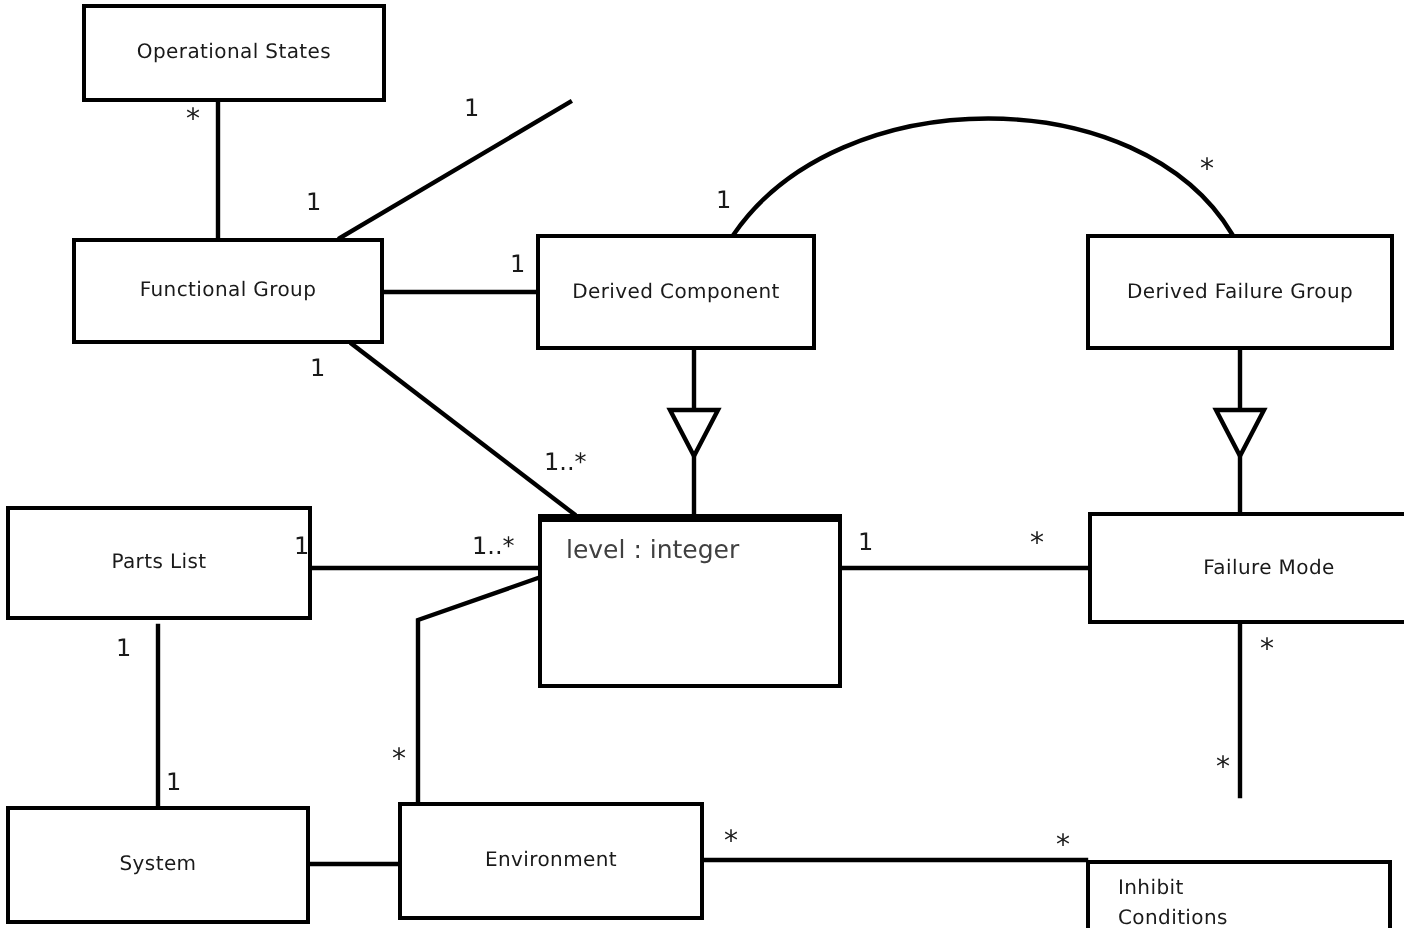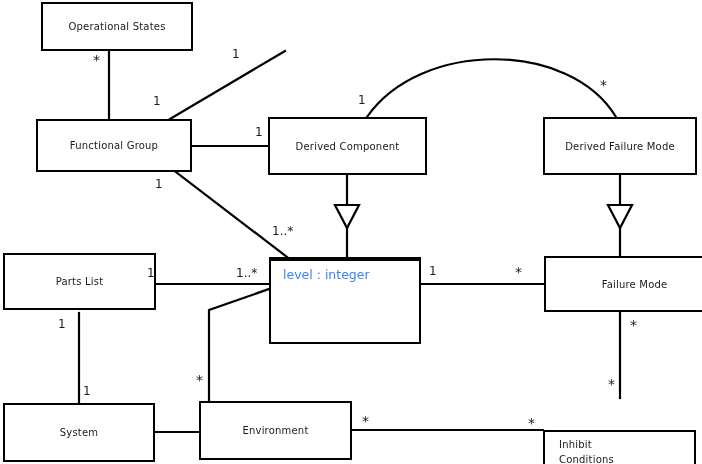--- a/index.html
+++ b/index.html
@@ -47,21 +47,21 @@
   }
   .uml-name.topleft {
     align-items: flex-start;
     justify-content: flex-start;
     text-align: left;
     padding: 5px 0 0 14px;
   }
   .uml-attrs {
     border-top: 2px solid #000000;
     font-size: 12.5px;
-    color: #3b82f6;
+    color: #404040;
     padding: 6px 16px 6px 12px;
     line-height: 15px;
     white-space: pre;
   }
   .mult {
     position: absolute;
     font-size: 12px;
     color: #1a1a1a;
     line-height: 12px;
     white-space: pre;
@@ -103,26 +103,26 @@
 
   <div class="uml-class" style="left:41px; top:2px; width:152px; height:49px;">
     <div class="uml-name">Operational States</div>
   </div>
 
 
   <div class="uml-class" style="left:36px; top:119px; width:156px; height:53px;">
     <div class="uml-name">Functional Group</div>
   </div>
 
-  <div class="uml-class" style="left:268px; top:117px; width:159px; height:58px;">
+  <div class="uml-class" style="left:268px; top:117px; width:140px; height:58px;">
     <div class="uml-name">Derived Component</div>
   </div>
 
   <div class="uml-class" style="left:543px; top:117px; width:154px; height:58px;">
-    <div class="uml-name">Derived Failure Mode</div>
+    <div class="uml-name">Derived Failure Group</div>
   </div>
 
   <div class="uml-class" style="left:3px; top:253px; width:153px; height:57px;">
     <div class="uml-name">Parts List</div>
   </div>
 
   <div class="uml-class" style="left:269px; top:257px; width:152px; height:87px;">
     <div class="uml-attrs">level : integer</div>
   </div>
 

